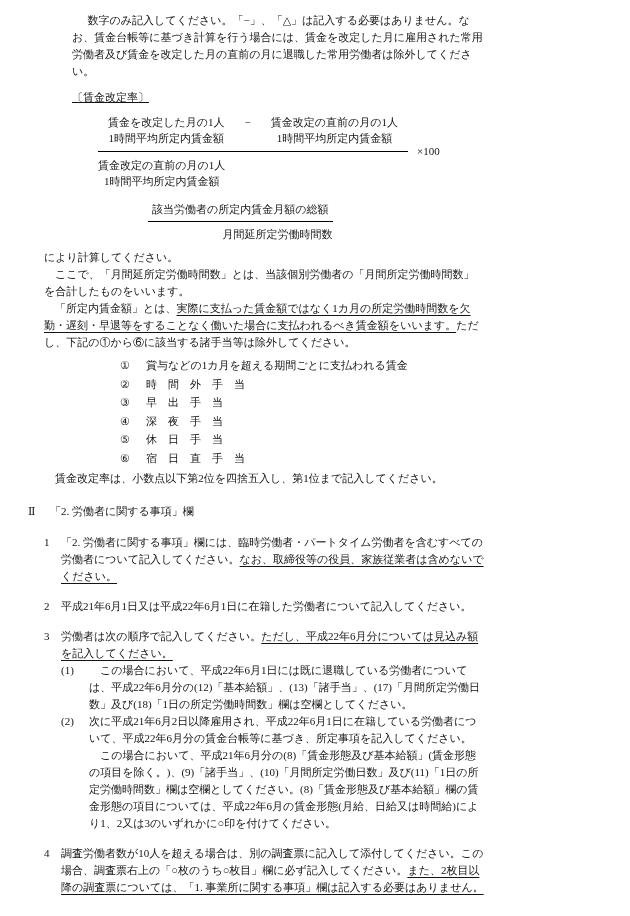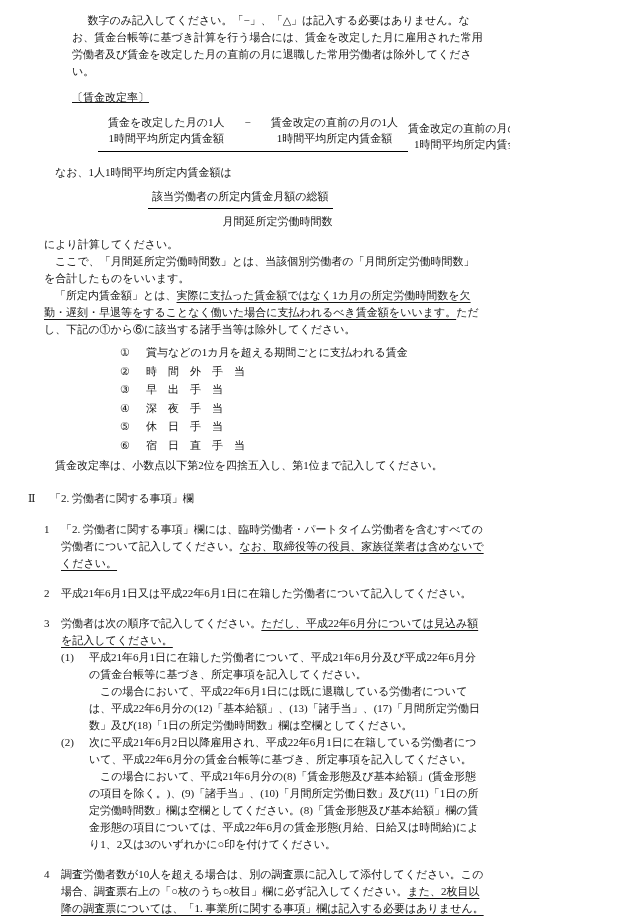--- a/index.html
+++ b/index.html
@@ -12,21 +12,21 @@
     line-height:17px;
   }
   .page { position:relative; width:510px; height:916px; background:#fff;
           padding:12px 26px 8px 28px; overflow:hidden; }
   p { margin:0; }
 
   .p-intro { margin-left:44px; text-indent:1.4em; margin-bottom:9px; }
   .rate-label { margin-left:44px; margin-bottom:8px;text-decoration:underline; }
 
   .formula1 { display:flex; align-items:center; margin:2px 0 12px 70px; }
-  .bigfrac { display:inline-flex; align-items:flex-end; }
+  .bigfrac { display:inline-flex; flex-direction:column; align-items:flex-start; }
   .frac-num { display:flex; align-items:flex-start; gap:20px;
               padding:0 10px 5px 10px; border-bottom:1px solid #000; }
   .frac-den { padding-top:5px; }
   .term { text-align:center; line-height:16px; }
   .term > div { white-space:nowrap; }
   .minus { line-height:16px; }
   .times { margin-left:9px;text-align:center; }
 
   .p-nao { margin-left:16px; text-indent:1em; margin-bottom:7px; }
   .formula2 { margin:2px 0 6px 120px; }
@@ -80,21 +80,20 @@
       <div class="frac-den">
         <div class="term">
           <div>賃金改定の直前の月の1人</div>
           <div>1時間平均所定内賃金額</div>
         </div>
       </div>
     </div>
     <div class="times">×100</div>
   </div>
 
-  <p class="p-nao">なお、1人1時間平均所定内賃金額は</p>
 
   <div class="formula2">
     <div class="frac2">
       <div class="f2num">該当労働者の所定内賃金月額の総額</div>
       <div class="f2den">月間延所定労働時間数</div>
     </div>
   </div>
 
   <p class="p-plain">により計算してください。</p>
 
@@ -146,21 +145,20 @@
     <div class="item-body"><span>平成21年6月1日又は平成22年6月1日に在籍した労働者について記入してください。</span></div>
   </div>
 
   <div class="item">
     <span class="item-num">3</span>
     <div class="item-body">
       <p><span>労働者は次の順序で記入してください。</span><span class="ul">ただし、平成22年6月分については見込み額を記入してください。</span></p>
       <div class="subitem">
         <span class="sub-num">(1)</span>
         <div class="sub-body">
-          <p>平成21年6月1日に在籍した労働者について、平成21年6月分及び平成22年6月分の賃金台帳等に基づき、所定事項を記入してください。</p>
           <p class="p-ind2">この場合において、平成22年6月1日には既に退職している労働者については、平成22年6月分の(12)「基本給額」、(13)「諸手当」、(17)「月間所定労働日数」及び(18)「1日の所定労働時間数」欄は空欄としてください。</p>
         </div>
       </div>
       <div class="subitem">
         <span class="sub-num">(2)</span>
         <div class="sub-body">
           <p>次に平成21年6月2日以降雇用され、平成22年6月1日に在籍している労働者について、平成22年6月分の賃金台帳等に基づき、所定事項を記入してください。</p>
           <p class="p-ind2">この場合において、平成21年6月分の(8)「賃金形態及び基本給額」(賃金形態の項目を除く。)、(9)「諸手当」、(10)「月間所定労働日数」及び(11)「1日の所定労働時間数」欄は空欄としてください。(8)「賃金形態及び基本給額」欄の賃金形態の項目については、平成22年6月の賃金形態(月給、日給又は時間給)により1、2又は3のいずれかに○印を付けてください。</p>
         </div>
       </div>

